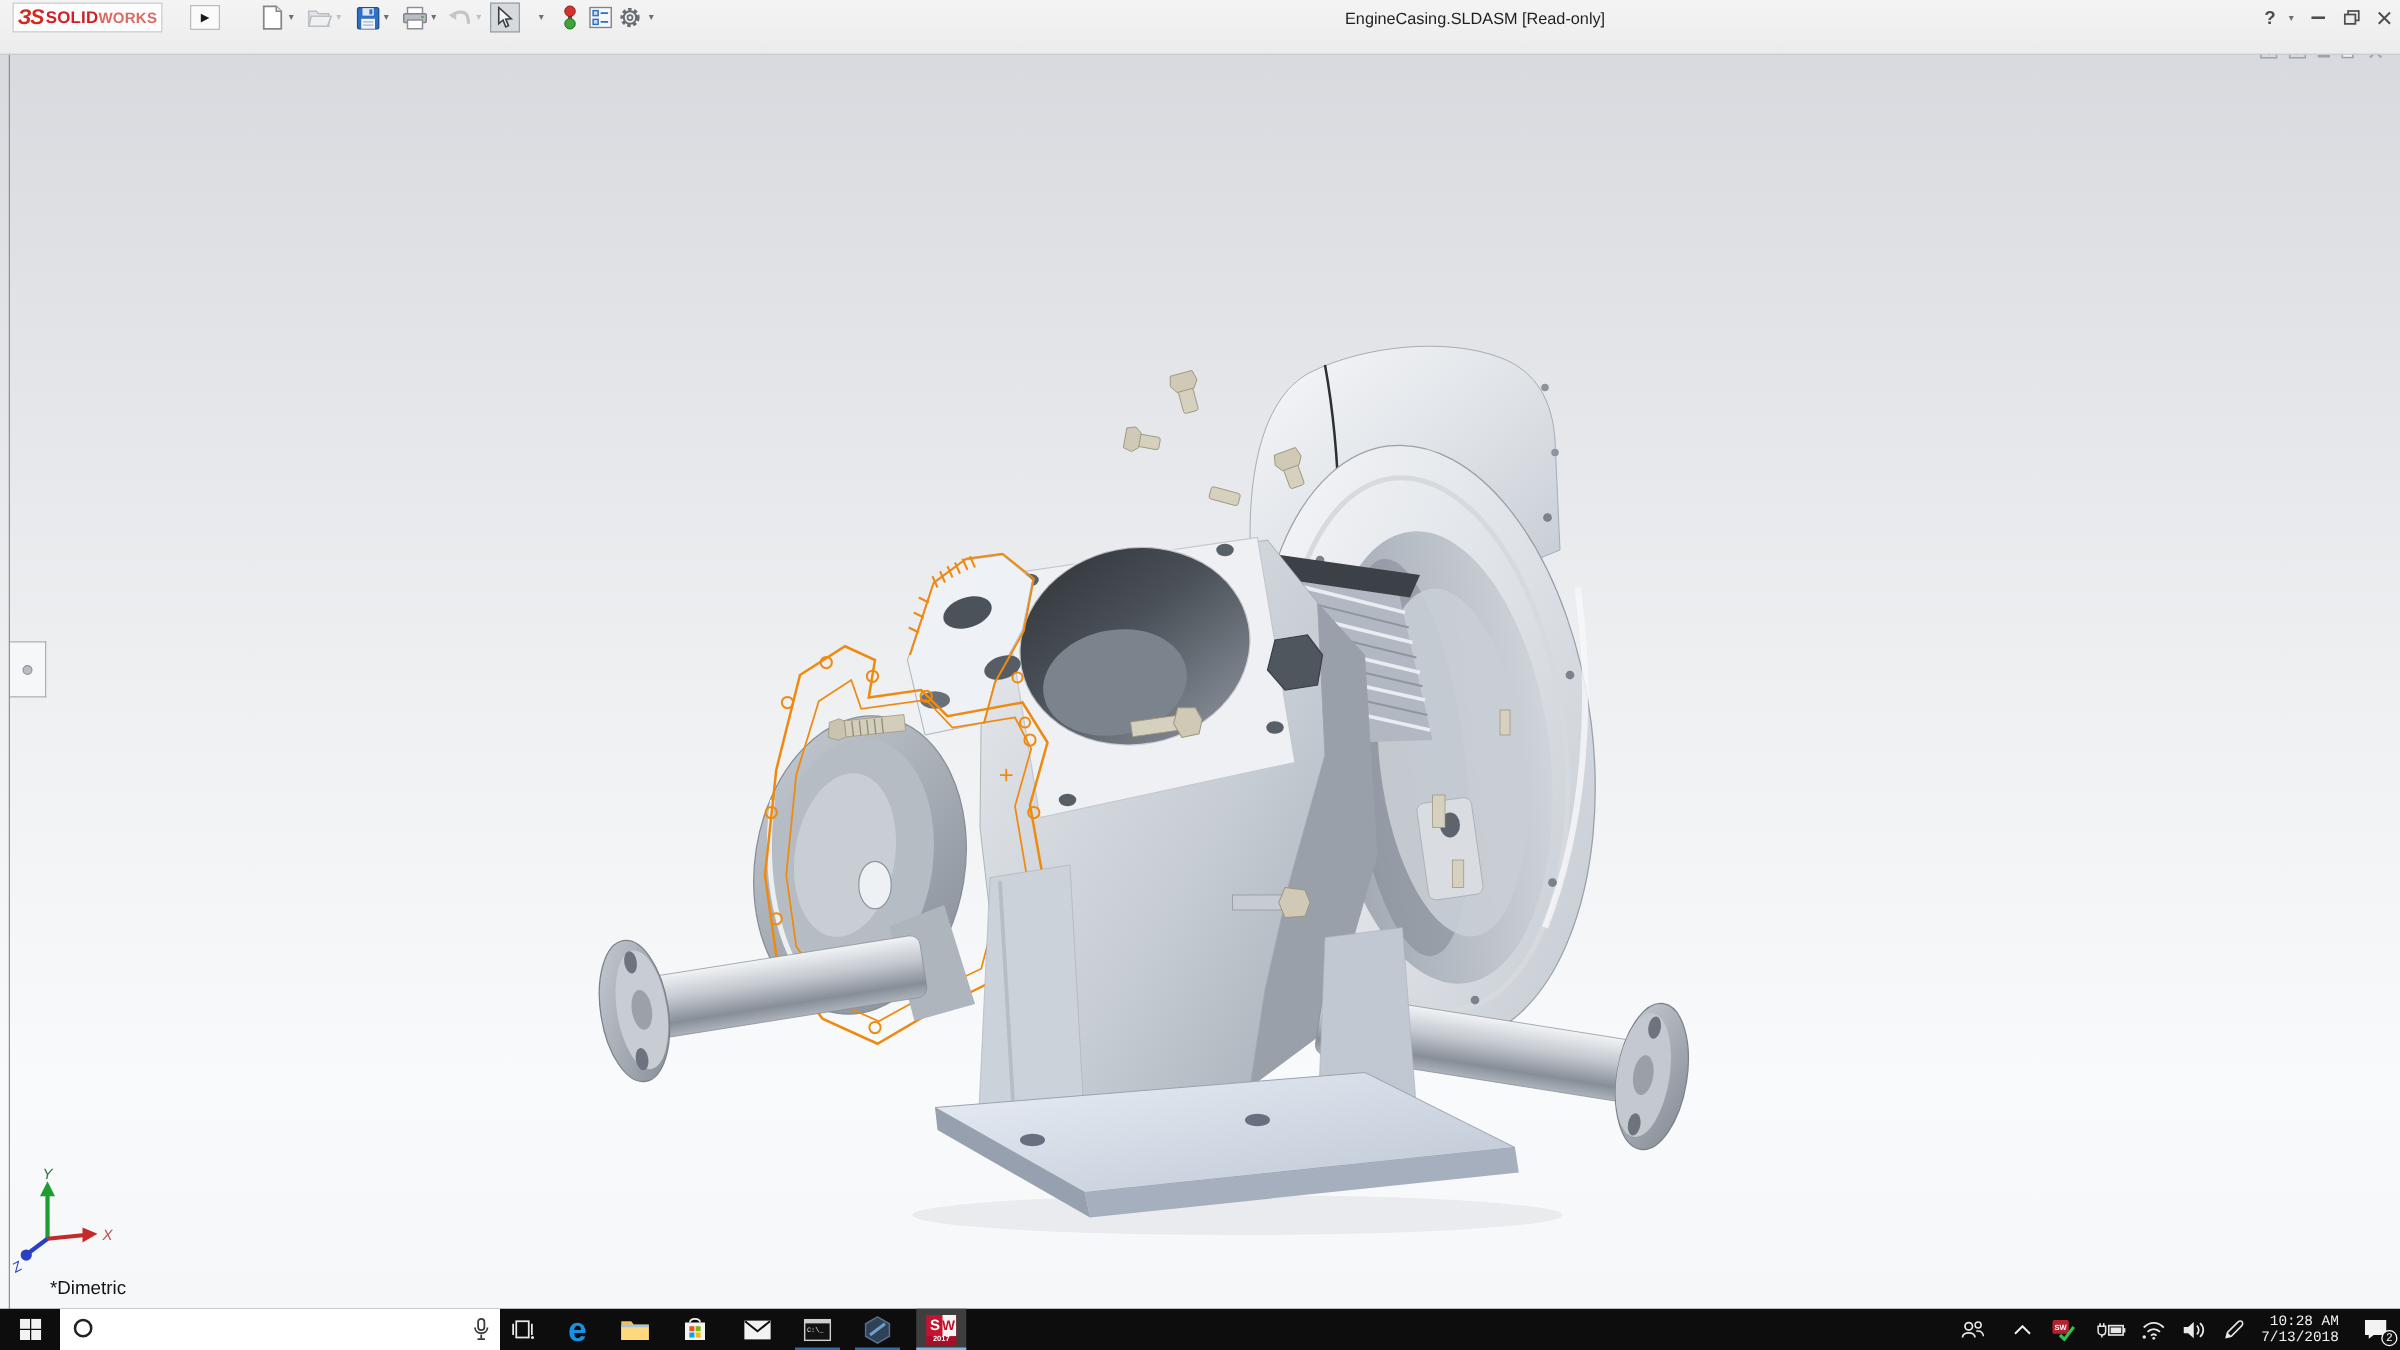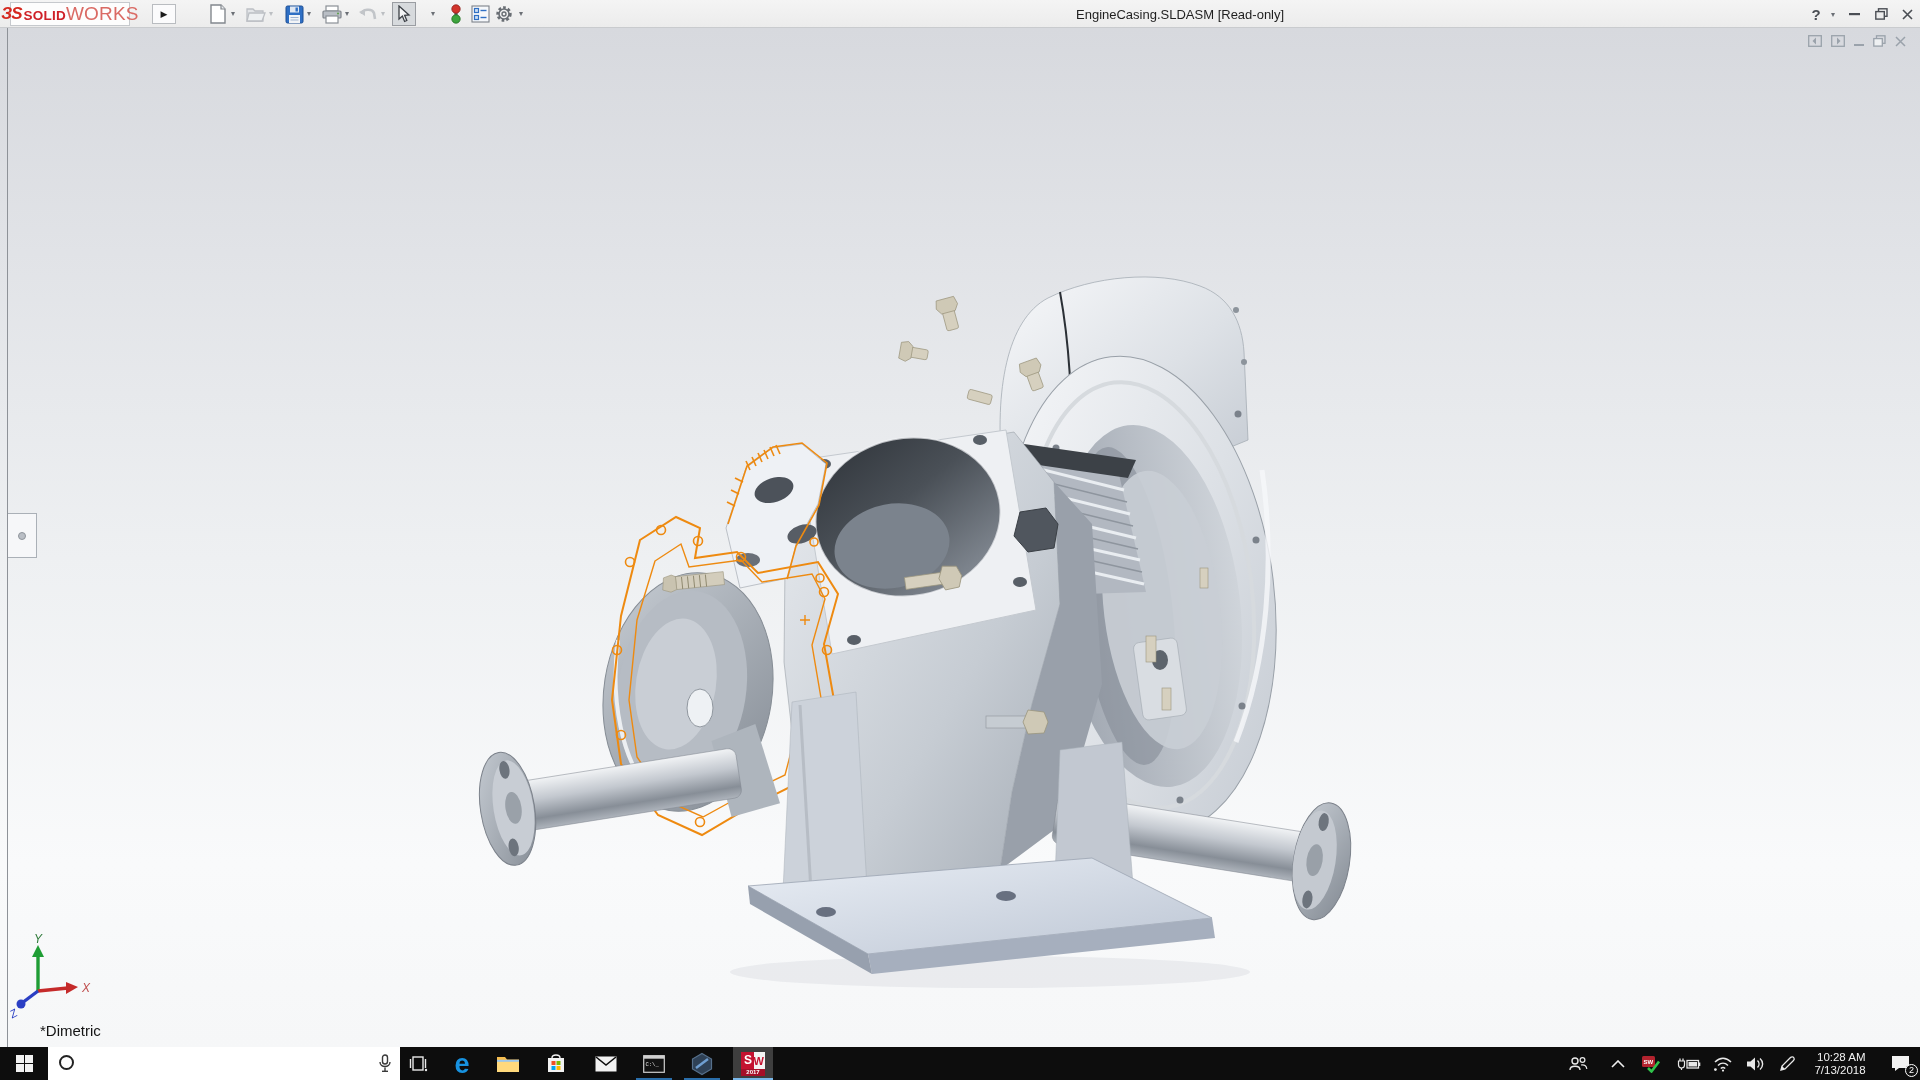--- a/index.html
+++ b/index.html
@@ -1,27 +1,27 @@
 <!DOCTYPE html>
 <html><head>
 <meta charset="utf-8">
 <style>
   * { margin:0; padding:0; box-sizing:border-box; }
   html,body { width:1920px; height:1080px; overflow:hidden; }
   body { font-family:"Liberation Sans", sans-serif; background:#000; }
   #screen { position:relative; width:1920px; height:1080px; background:#f0f0f0; }
 
   
-  #titlebar { position:absolute; left:0; top:0; width:1920px; height:28px;
+  #titlebar { position:absolute; left:0; top:0; width:1920px; height:44px;
     background:linear-gradient(180deg,#f4f4f4,#ececec); border-bottom:1px solid #c9cbce; z-index:30; }
   #logo { position:absolute; left:10px; top:2px; width:120px; height:24px; background:#fdfdfd;
     border:1px solid #c6c9cd; display:flex; align-items:center; justify-content:center; gap:2px; cursor:pointer; }
   .logo-glyph { color:#d5281f; font-weight:bold; font-style:italic; font-size:17px; letter-spacing:-1px; }
   .logo-solid { color:#cf2027; font-weight:bold; font-size:13.5px; letter-spacing:.2px; }
-  .logo-works { color:#da6a64; font-weight:400; font-size:19px; letter-spacing:.2px; }
+  .logo-works { color:#da6a64; font-weight:700; font-size:12px; letter-spacing:.2px; }
   #flyout-btn { position:absolute; left:152px; top:4px; width:24px; height:20px; background:#fbfbfc;
     border:1px solid #b9bcc0; color:#1a1a1a; font-size:9px; text-align:center; line-height:18px; }
   .tb-btn { position:absolute; top:2px; width:24px; height:24px; display:flex; align-items:center; justify-content:center; }
   .tb-caret { position:absolute; top:8px; width:10px; height:12px; font-size:8px; color:#6b6f75; line-height:12px; text-align:center; }
   .tb-caret.dis { color:#bcbfc3; }
   .tb-btn.pressed { background:#d7dadd; border:1px solid #9a9da2; }
   #doc-title { position:absolute; left:1076px; top:7px; font-size:13px; color:#1f1f1f; white-space:nowrap; }
   .winbtn { position:absolute; top:0; height:28px; display:flex; align-items:center; justify-content:center; color:#4a4e54; }
 
   
@@ -583,21 +583,21 @@
         <path d="M11.5 4.5 C13.5 6.5 13.5 9.5 11.5 11.5" fill="none" stroke="#e8e8e8" stroke-width="1.4"></path>
         <path d="M14 2.5 C17.5 5.5 17.5 10.5 14 13.5" fill="none" stroke="#e8e8e8" stroke-width="1.4"></path>
       </svg>
     </div>
     <div class="tb-abs" style="left:1772px; width:30px;">
       <svg width="17" height="17" viewBox="0 0 17 17">
         <path d="M2 15 L3 11 L11.5 2.5 C12.5 1.5 14.5 1.5 15 3 C15.5 4 15 5 14.5 5.5 L6 14 Z" fill="none" stroke="#e8e8e8" stroke-width="1.3"></path>
         <path d="M2 15 L6 14 L3 11 Z" fill="#e8e8e8"></path>
       </svg>
     </div>
-    <div class="tb-abs" style="left:1804px; width:72px;">
+    <div class="tb-abs" style="left:1804px; width:72px;font-family:Liberation Mono, monospace;">
       <div class="tray-txt">
         <div>10:28 AM</div>
         <div>7/13/2018</div>
       </div>
     </div>
     <div class="tb-abs" style="left:1880px; width:40px;">
       <svg width="19" height="17" viewBox="0 0 19 17">
         <path d="M1 1 L18 1 L18 13 L8 13 L4 16 L4 13 L1 13 Z" fill="#f2f2f2"></path>
       </svg>
       <span id="ac-badge">2</span>

